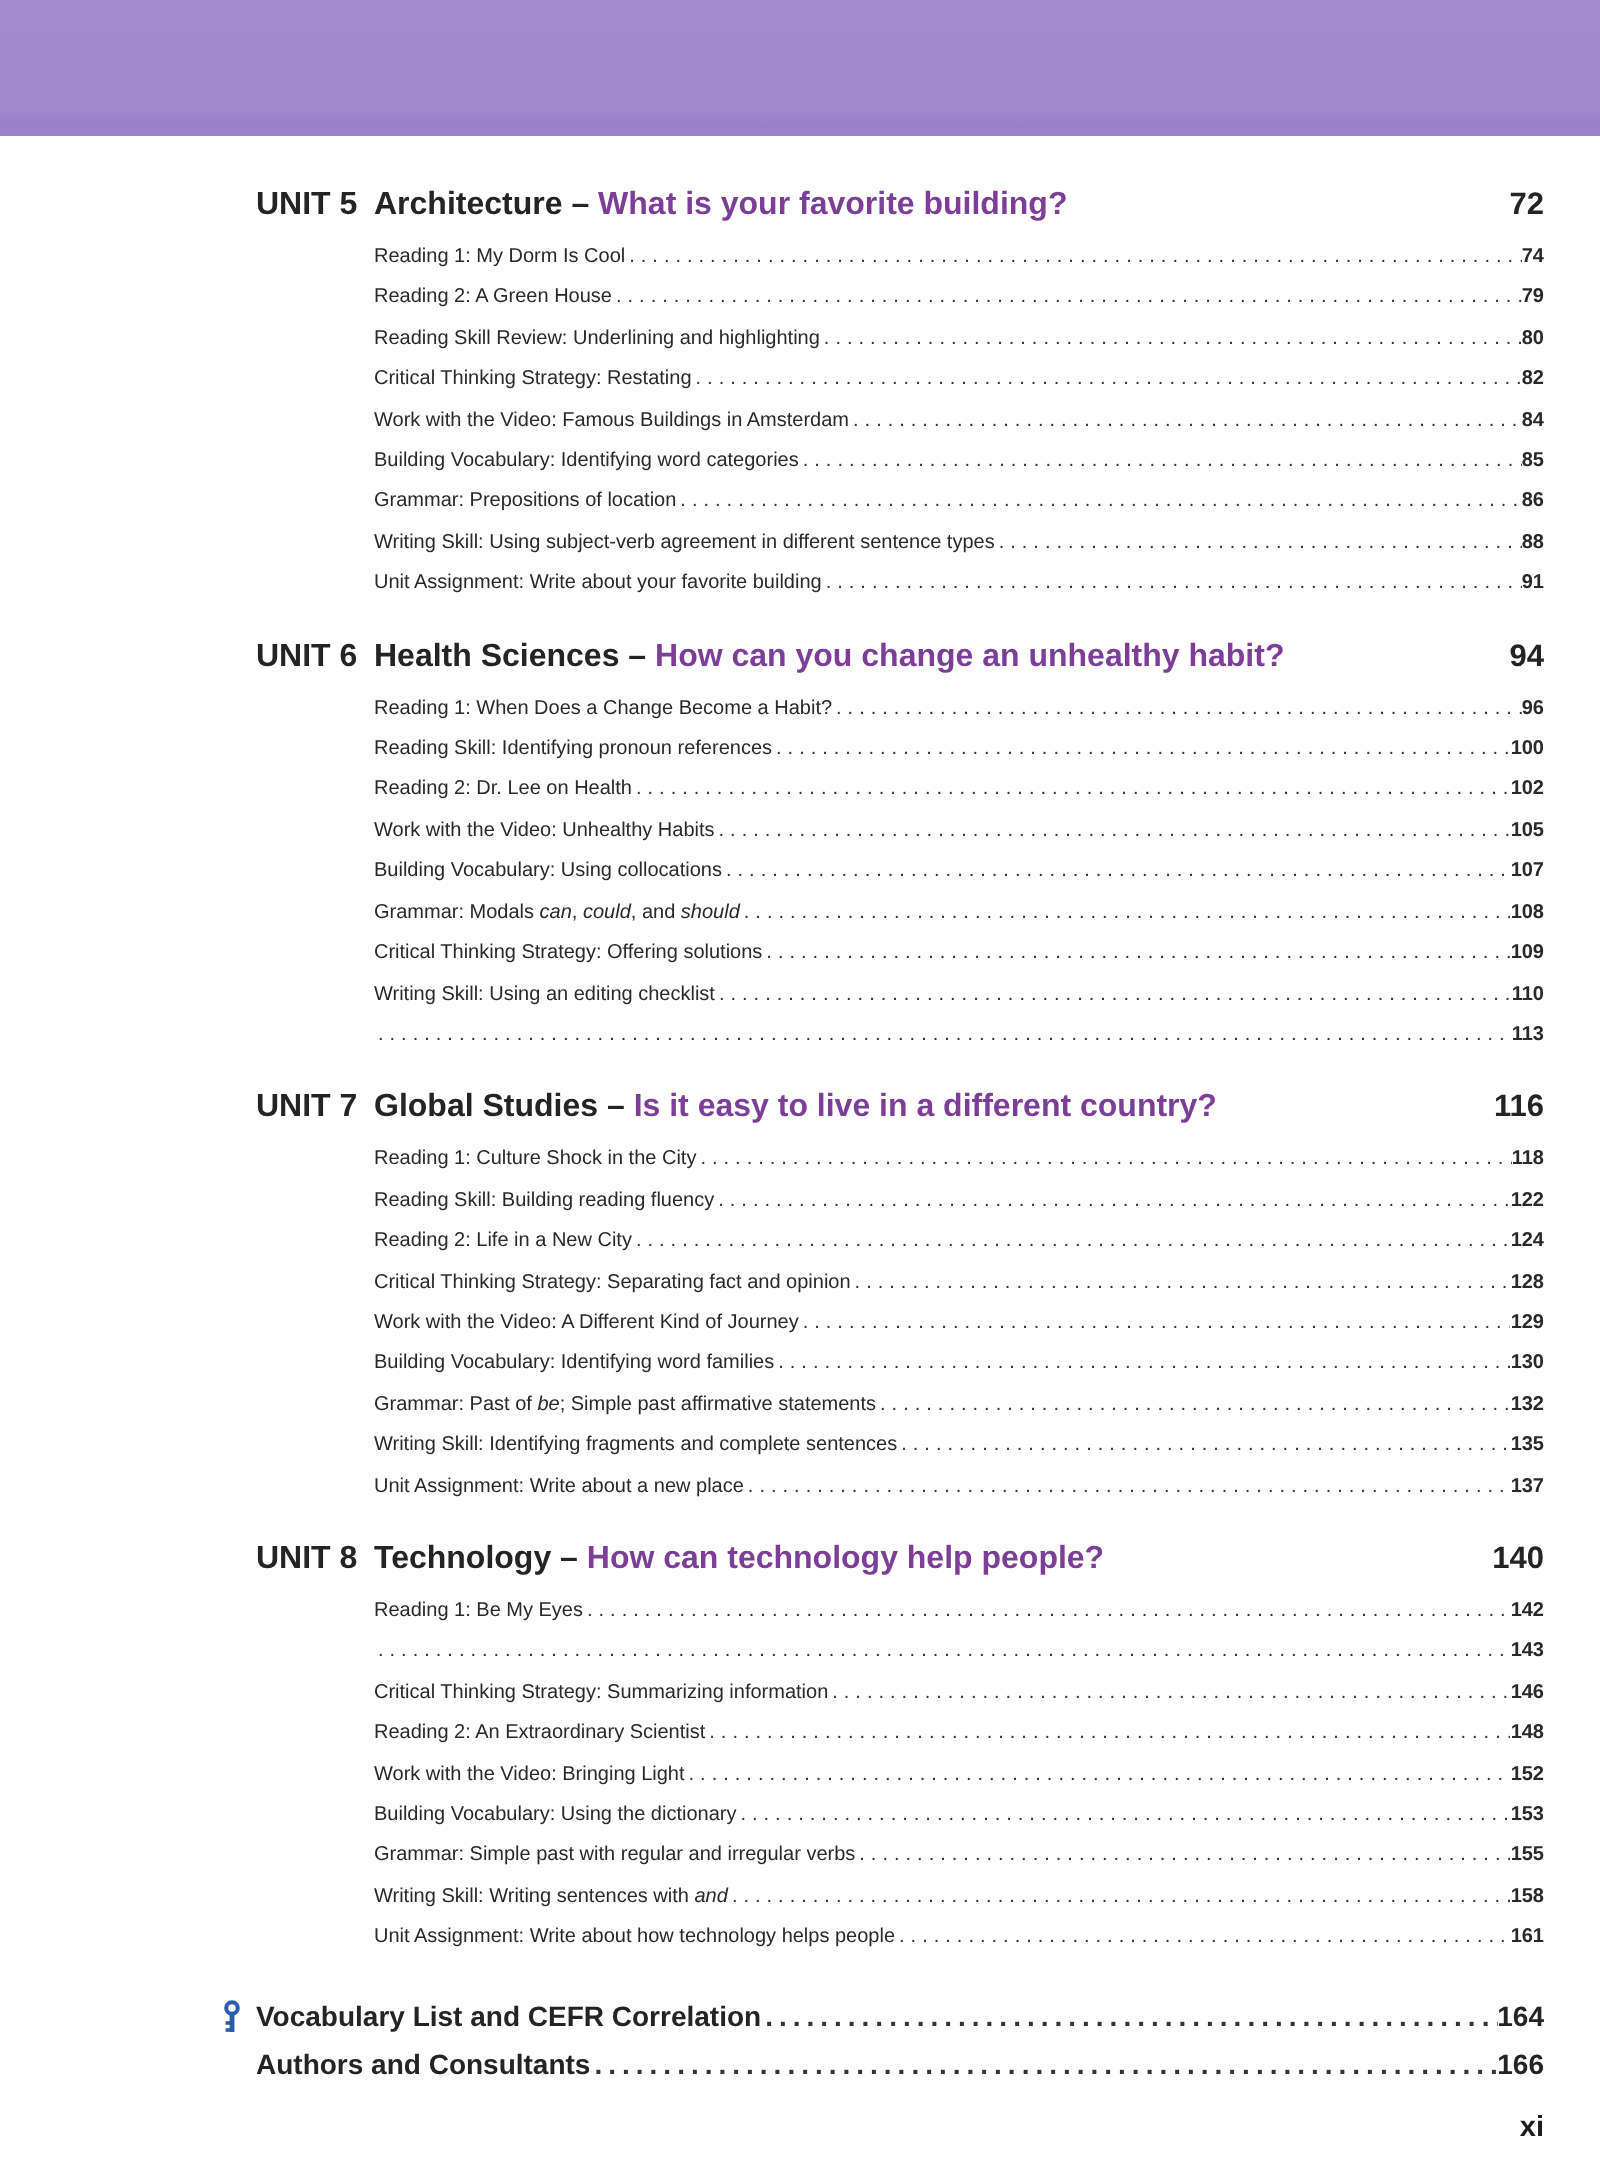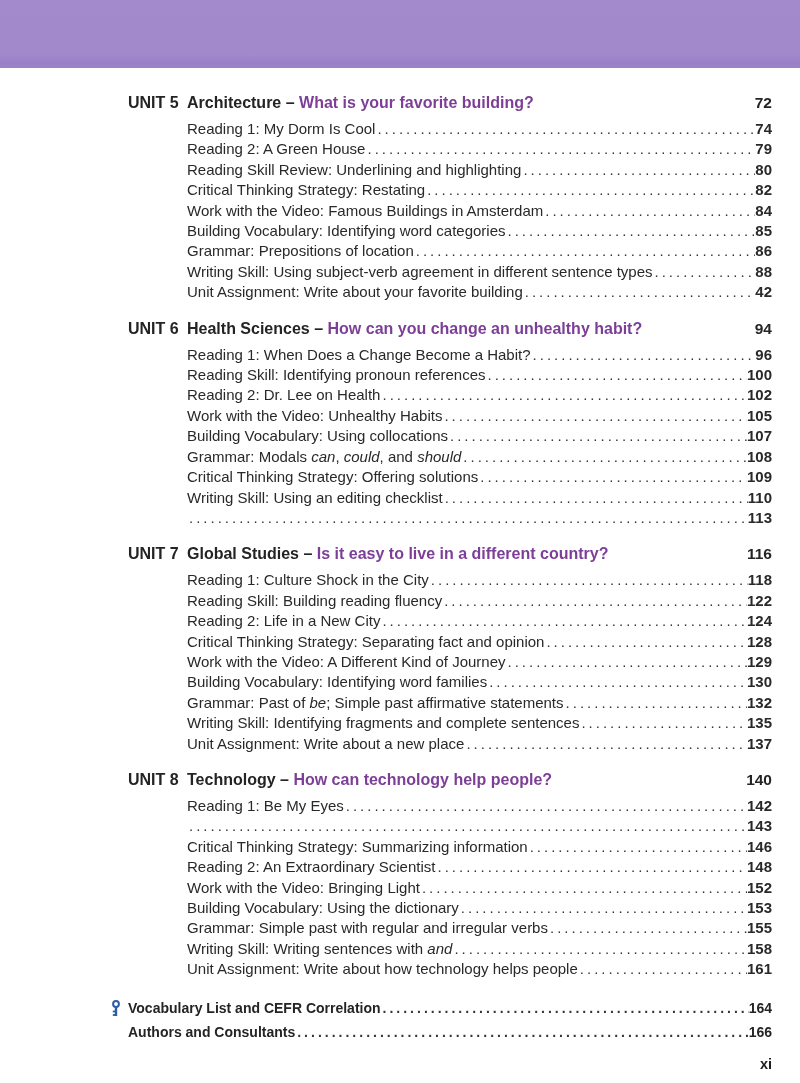--- a/index.html
+++ b/index.html
@@ -28,21 +28,21 @@
     color: #242426;
   }
   .unit-label { width: 59px; flex-shrink: 0; }
   .unit-title { white-space: nowrap; }
   .unit-question { color: #7d3e98; }
   .unit-page { margin-left: auto; font-size: 15.5px; padding-left: 12px; }
   .item {
     display: flex;
     align-items: baseline;
     padding-left: 59px;
-    font-size: 15px;
+    font-size: 10px;
     line-height: 20.4px;
     color: #29292b;
   }
   .item-label { white-space: nowrap; }
   .leader {
     flex: 1;
     overflow: hidden;
     white-space: nowrap;
     letter-spacing: 3px;
     padding: 0 3px 0 2px;
@@ -124,21 +124,21 @@
           <span class="item-page">86</span>
         </div>
         <div class="item">
           <span class="item-label"><span>Writing Skill: Using subject-verb agreement in different sentence types</span></span>
           <span class="leader">........................................................................................................................................................................................................</span>
           <span class="item-page">88</span>
         </div>
         <div class="item">
           <span class="item-label"><span>Unit Assignment: Write about your favorite building</span></span>
           <span class="leader">........................................................................................................................................................................................................</span>
-          <span class="item-page">42</span>
+          <span class="item-page">91</span>
         </div>
       </section>
       <section class="unit">
         <div class="unit-heading">
           <span class="unit-label">UNIT 6</span>
           <span class="unit-title"><span>Health Sciences </span><span>– </span><span class="unit-question">How can you change an unhealthy habit?</span></span>
           <span class="unit-page">94</span>
         </div>
         <div class="item">
           <span class="item-label"><span>Reading 1: When Does a Change Become a Habit?</span></span>

